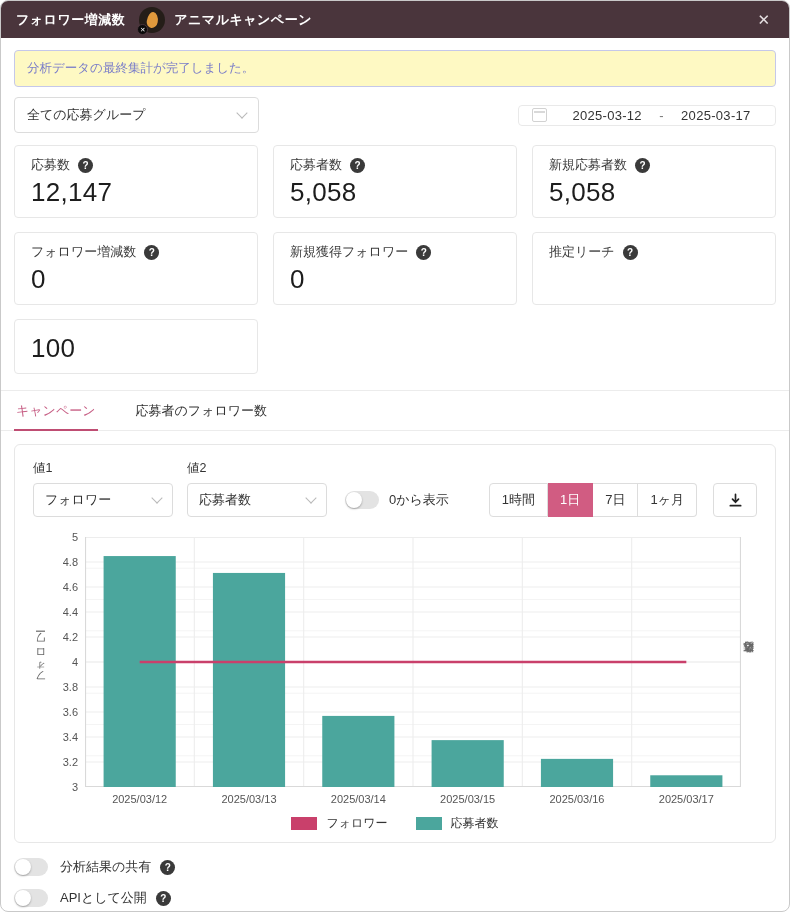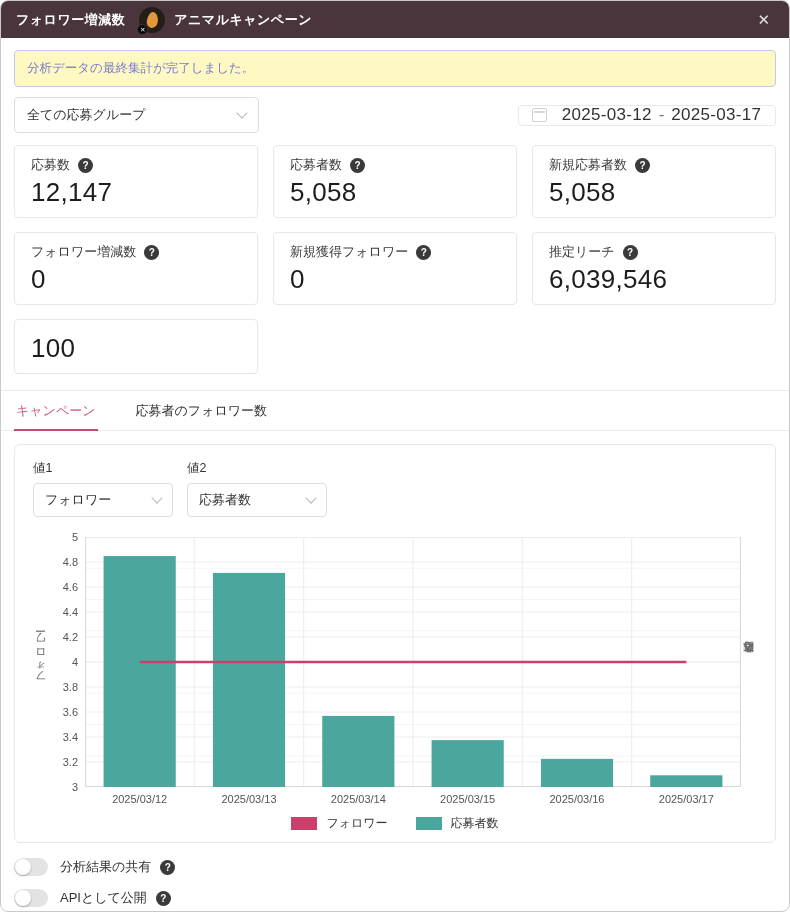--- a/index.html
+++ b/index.html
@@ -16,21 +16,21 @@
   .campaign-name { color:#fff; font-size:13px; font-weight:bold; margin-left:9px; letter-spacing:.5px; }
   .close-btn { margin-left:auto; color:#e6e0e2; font-size:15px; cursor:pointer; padding:4px; line-height:1; }
 
   
   .notification { margin:12px 13px 10px; border:1px solid #c5c8ea; border-radius:4px; padding:9px 12px; color:#797cc9; font-size:12.5px; background:#fef9c3; }
 
   
   .filter-row { margin:0 13px 12px; display:flex; justify-content:space-between; align-items:center; }
   .select-box { width:245px; height:36px; border:1px solid #dcdcdc; border-radius:4px; display:flex; align-items:center; justify-content:space-between; padding:0 12px; font-size:13px; color:#333; background:#fff; cursor:pointer; }
   .chevron { width:8px; height:8px; border-right:1.5px solid #b9b9b9; border-bottom:1.5px solid #b9b9b9; transform:rotate(45deg); margin-top:-4px; flex-shrink:0; }
-  .date-range { width:258px; height:21px; border:1px solid #e9e9e9; border-radius:4px; display:flex; align-items:center; padding:0 13px; font-size:17px; color:#333; cursor:pointer; }
+  .date-range { width:258px; height:21px; border:1px solid #e9e9e9; border-radius:4px; display:flex; align-items:center; padding:0 13px; font-size:13px; color:#333; cursor:pointer; }
   .calendar-icon { width:15px; height:14px; border:1.5px solid #d2d2d2; border-radius:2px; position:relative; margin-right:14px; flex-shrink:0; }
   .calendar-icon::before { content:""; position:absolute; left:1px; right:1px; top:2px; height:1.5px; background:#d9d9d9; }
   .date-text { flex:1; text-align:center; letter-spacing:.3px; }
   .date-sep { padding:0 6px; color:#777; }
 
   
   .stats-grid { margin:0 13px; display:grid; grid-template-columns:repeat(3,1fr); gap:14px 15px; }
   .stat-card { border:1px solid #e7e7e7; border-radius:4px; padding:10px 16px 9px; background:#fff; }
   .stat-label-row { display:flex; align-items:center; gap:8px; font-size:13px; color:#3a3a3a; }
   .help-icon { width:15px; height:15px; border-radius:50%; background:#3a3a3a; color:#fff; font-size:10px; font-weight:bold; display:inline-flex; align-items:center; justify-content:center; cursor:pointer; flex-shrink:0; }
@@ -146,21 +146,20 @@
           <span>新規獲得フォロワー</span>
           <span class="help-icon">?</span>
         </div>
         <div class="stat-value">0</div>
       </div>
       <div class="stat-card">
         <div class="stat-label-row">
           <span>推定リーチ</span>
           <span class="help-icon">?</span>
         </div>
-        <div class="stat-value">6,039,546</div>
       </div>
       <div class="stat-card">
         <div class="stat-value">100</div>
       </div>
     </div>
 
   <div class="tabs-wrap" id="tabs">
       <div class="tab active">キャンペーン</div>
       <div class="tab">応募者のフォロワー数</div>
     </div>
@@ -173,20 +172,38 @@
           <span>フォロワー</span>
           <span class="chevron"></span>
         </div>
       </div>
       <div class="field">
         <div class="field-label">値2</div>
         <div class="select-sm">
           <span>応募者数</span>
           <span class="chevron"></span>
         </div>
+      </div>
+      <div class="controls-right">
+        <span class="toggle">
+            <span class="knob"></span>
+          </span>
+        <span class="toggle-label">0から表示</span>
+        <div class="btn-group" id="range-buttons">
+            <button class="range-btn">1時間</button>
+            <button class="range-btn active">1日</button>
+            <button class="range-btn">7日</button>
+            <button class="range-btn">1ヶ月</button>
+          </div>
+        <button class="dl-btn">
+          <svg width="15" height="15" viewBox="0 0 16 16">
+            <path d="M8 1.5v8M4.8 6.6 8 9.9l3.2-3.3" fill="none" stroke="#222" stroke-width="1.8" stroke-linecap="round" stroke-linejoin="round"></path>
+            <path d="M2.5 13.5h11" stroke="#222" stroke-width="1.8" stroke-linecap="round"></path>
+          </svg>
+        </button>
       </div>
     </div>
 
     <div class="chart-row">
       <div class="y-axis-label">フォロワー</div>
       <div class="ticks left" id="left-ticks">
           <span style="top: 0%;">5</span>
           <span style="top: 10%;">4.8</span>
           <span style="top: 20%;">4.6</span>
           <span style="top: 30%;">4.4</span>

